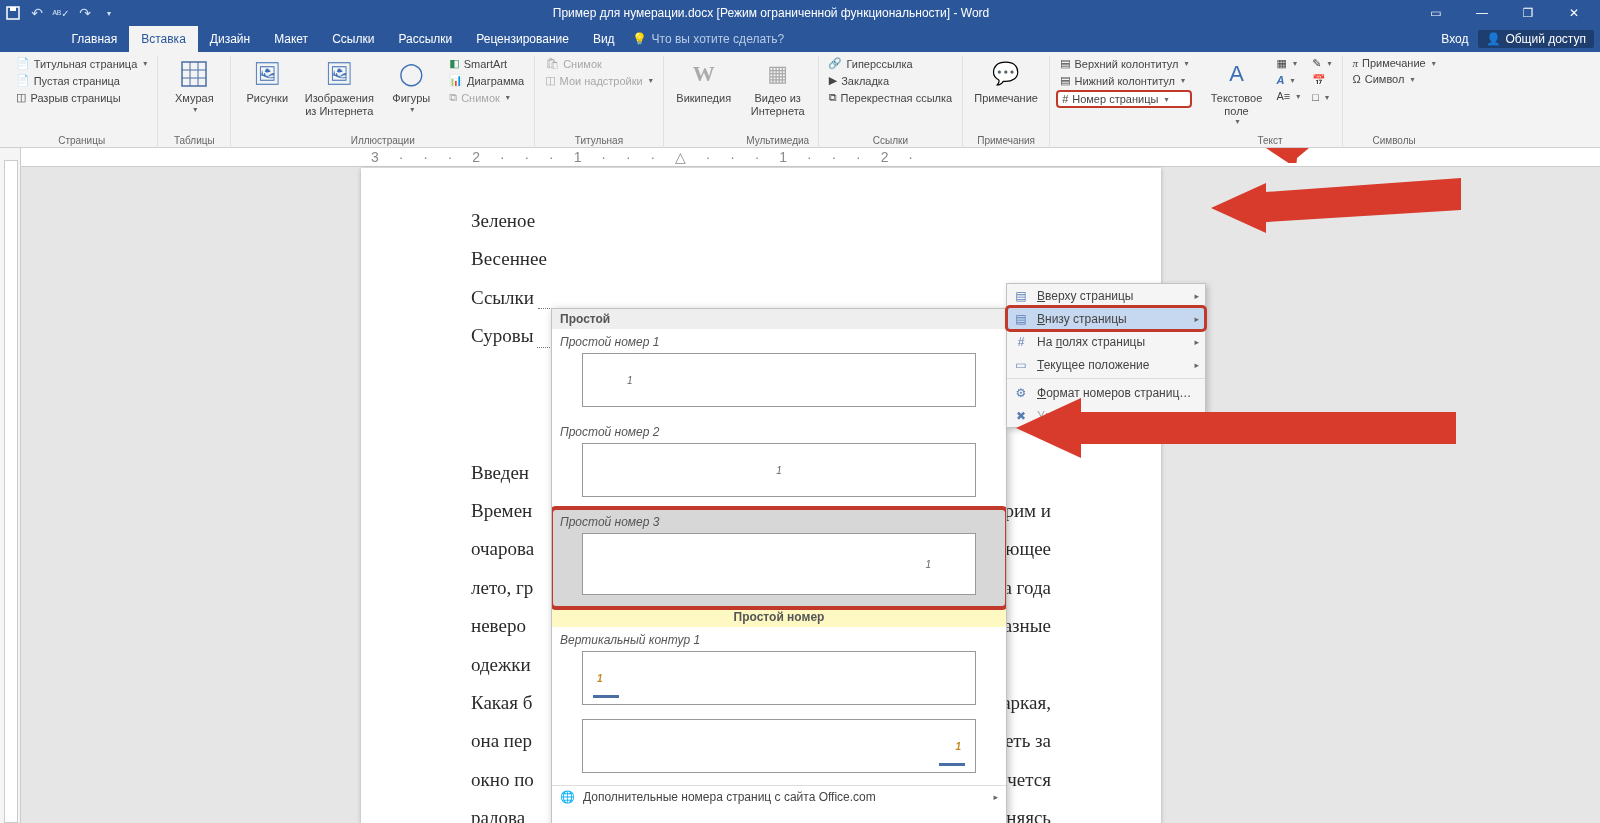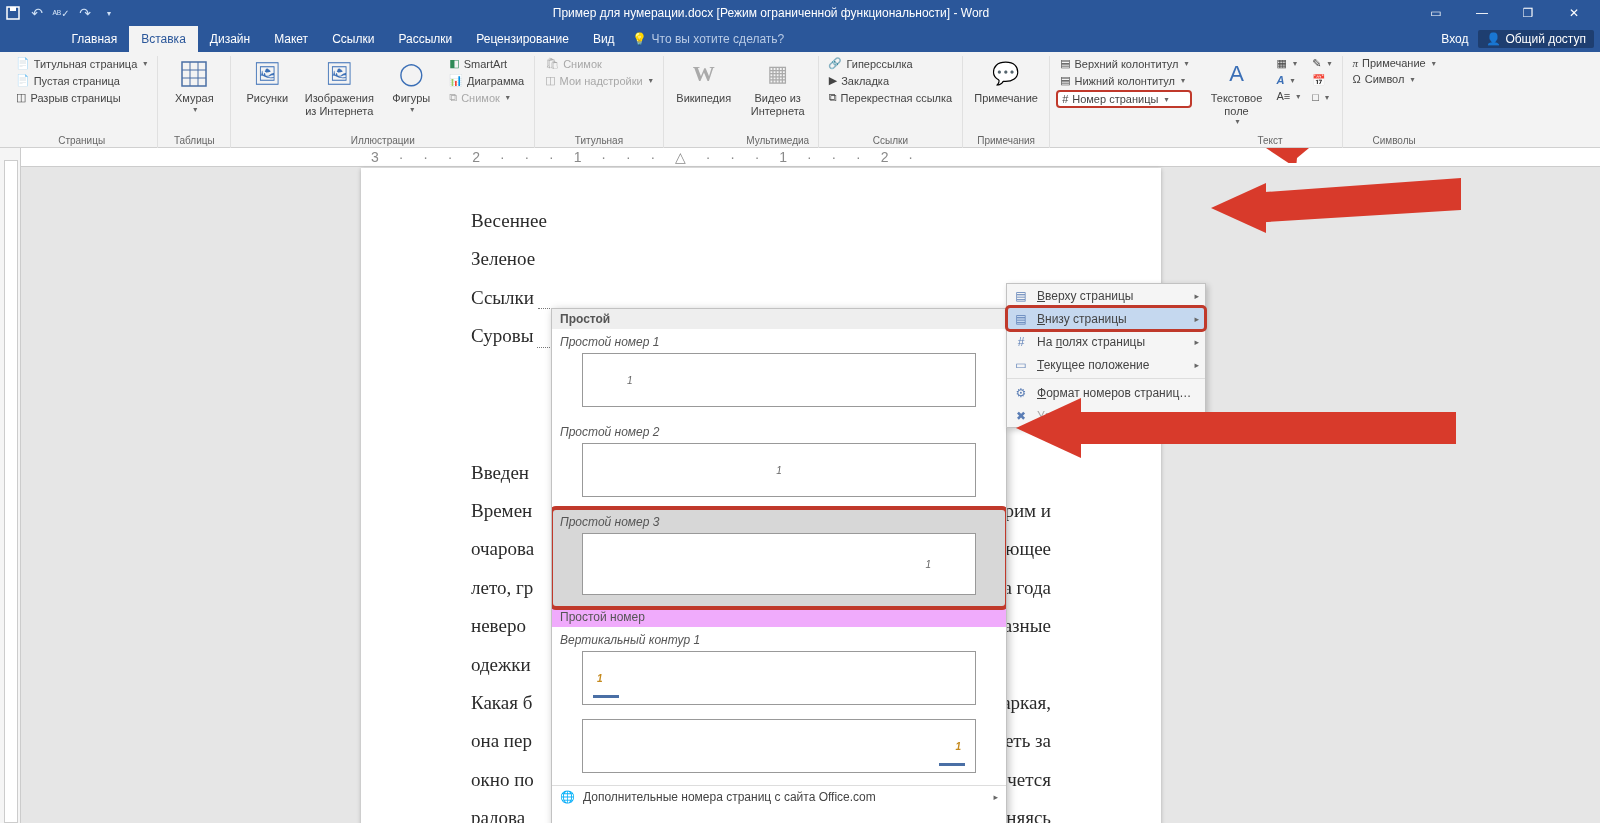--- a/index.html
+++ b/index.html
@@ -355,22 +355,22 @@
 
   <div class="workarea">
     <div class="vruler">
         <div class="vruler-inner"></div>
       </div>
     <div class="docwrap">
       <div class="hruler">3 · · · 2 · · · 1 · · · △ · · · 1 · · · 2 ·</div>
 
       <div class="page">
         <div class="content">
+          <p><span>Зеленое</span></p>
           <p><span>Весеннее</span></p>
-          <p><span>Зеленое</span></p>
           <p class="dotline">
               <span>Ссылки</span>
               <span class="fill"></span>
               <span>2</span>
             </p>
           <p class="dotline">
               <span>Суровы</span>
               <span class="fill"></span>
               <span>2</span>
             </p>
@@ -426,21 +426,21 @@
           <div class="gprev">
               <span class="pgnum" style="left:50%;transform:translate(-50%,-50%);">1</span>
             </div>
         </div>
         <div class="gitem hl">
           <div class="gitem-label">Простой номер 3</div>
           <div class="gprev">
               <span class="pgnum" style="right:44px;">1</span>
             </div>
         </div>
-        <div class="ghead" style="background:#f0abfc;font-weight:400;">Простой номер</div>
+        <div class="ghead" style="background:#fef9c3;font-weight:700;text-align:center;">Простой номер</div>
         <div class="gitem">
           <div class="gitem-label">Вертикальный контур 1</div>
           <div class="gprev vline">
               <span class="pn">1</span>
               <span class="bar"></span>
             </div>
         </div>
         <div class="gitem">
           <div class="gprev vline r">
               <span class="pn">1</span>

